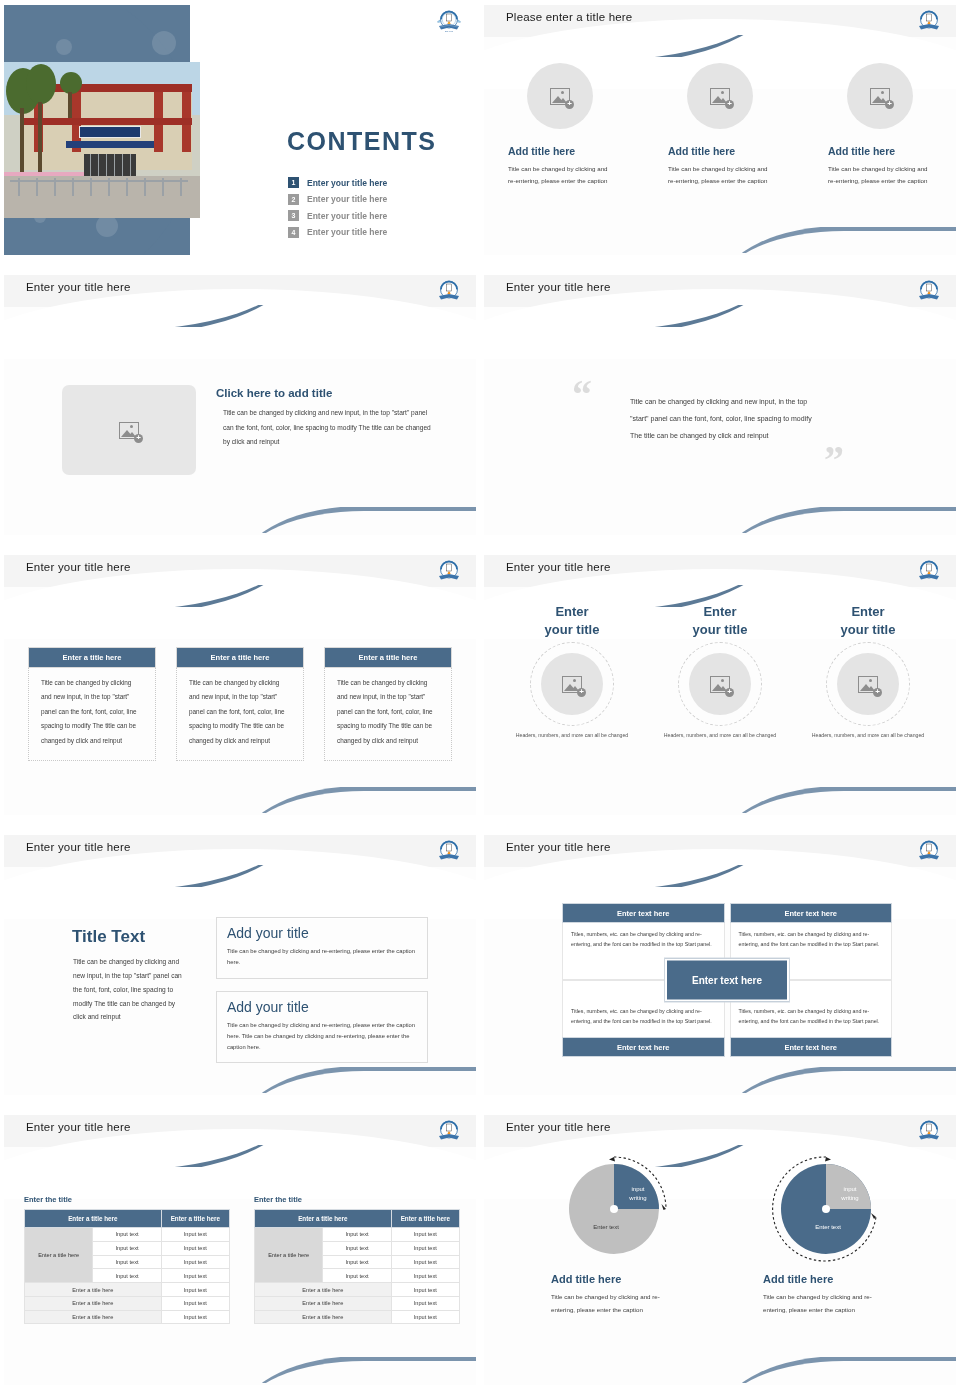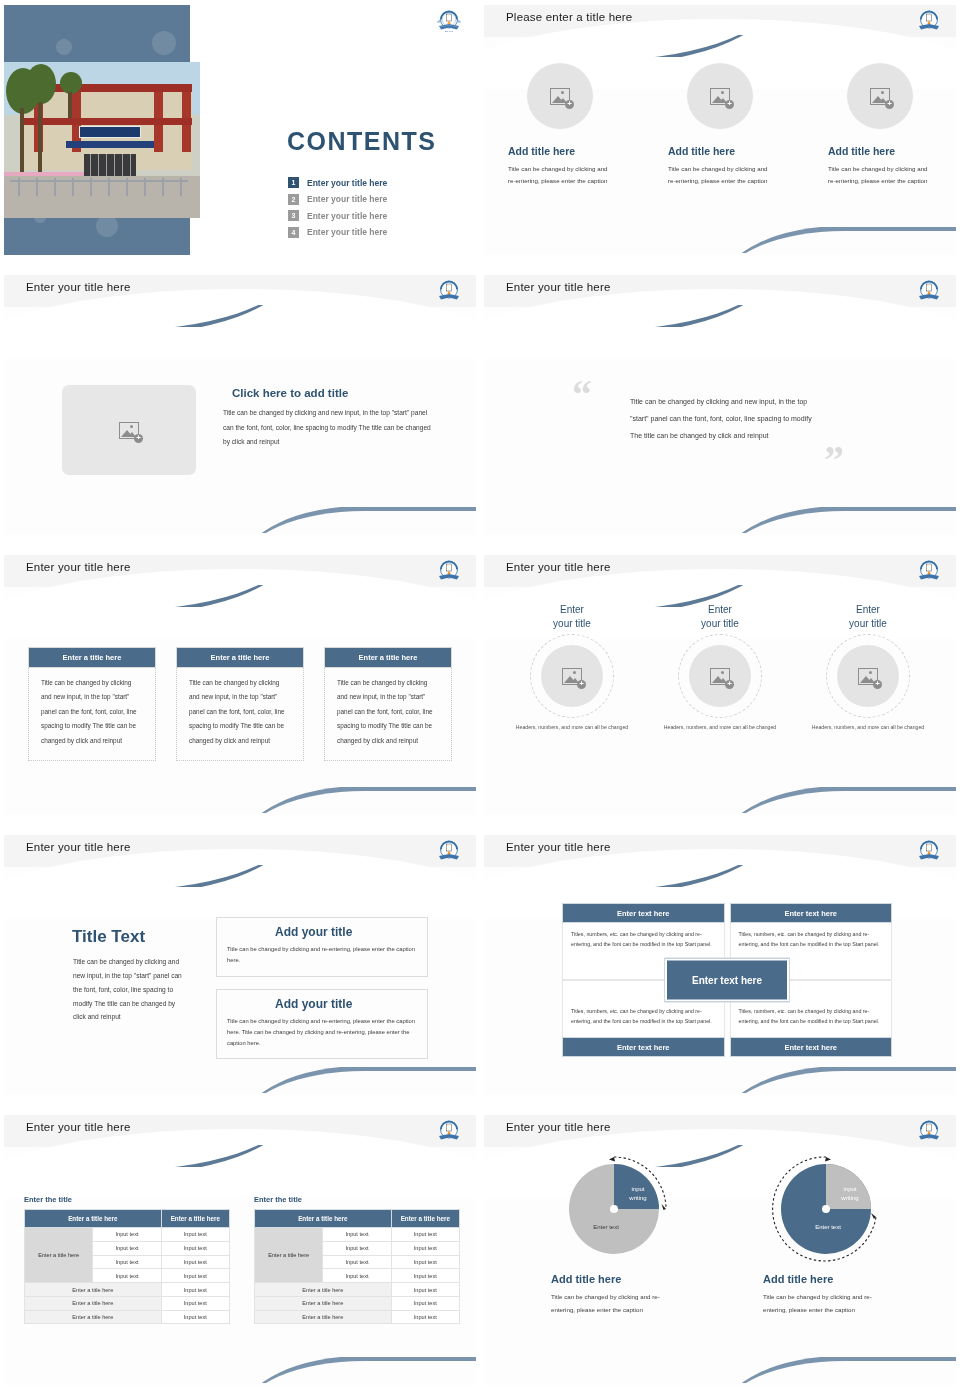--- a/index.html
+++ b/index.html
@@ -135,21 +135,21 @@
   .img-icon .plus {
     position: absolute; right: -4px; bottom: -4px; width: 9px; height: 9px; border-radius: 50%;
     background: #8d8d8d; color: #fff; font-size: 8px; line-height: 8px; text-align: center; font-weight: bold;
   }
   
   .ph-rect {
     position: absolute; left: 58px; top: 110px; width: 134px; height: 90px;
     background: #e7e7e7; border-radius: 7px;
     display: flex; align-items: center; justify-content: center;
   }
-  .it-title { position: absolute; left: 228px; top: 112px; font-size: 11.5px; font-weight: bold; color: #2e5272; }
+  .it-title { position: absolute; left: 212px; top: 112px; font-size: 11.5px; font-weight: bold; color: #2e5272; }
   .it-body { position: absolute; left: 219px; top: 131px; width: 212px; font-size: 6.6px; line-height: 2.2; color: #3c3c3c; }
   
   .q-mark { position: absolute; font-size: 40px; color: #dcdcdc; font-weight: bold; font-family: "Liberation Serif", serif; line-height: 1; }
   .q-open { left: 88px; top: 100px; }
   .q-close { left: 340px; top: 165px; }
   .q-body { position: absolute; left: 146px; top: 118px; width: 192px; font-size: 7px; line-height: 2.45; color: #3c3c3c; }
   
   .cards { position: absolute; left: 24px; top: 92px; right: 24px; display: flex; gap: 20px; }
   .card { flex: 1; }
   .card-h {
@@ -157,34 +157,34 @@
     text-align: center; padding: 5px 0; border: 1px solid #d9d9d9;
   }
   .card-b {
     font-size: 6.4px; line-height: 2.25; color: #3c3c3c;
     padding: 8px 12px 12px; border-left: 1px dotted #c9c9c9; border-right: 1px dotted #c9c9c9;
     border-bottom: 1px dotted #c9c9c9;
   }
   
   .ring-row { position: absolute; left: 0; top: 48px; width: 100%; display: flex; justify-content: center; gap: 30px; }
   .ring-col { width: 118px; text-align: center; }
-  .ring-title { font-size: 10px; font-weight: normal; color: #2e5272; line-height: 1.35; margin-bottom: 4px; }
+  .ring-title { font-size: 13px; font-weight: bold; color: #2e5272; line-height: 1.35; margin-bottom: 4px; }
   .ring-wrap { position: relative; width: 84px; height: 84px; margin: 0 auto; }
   .ring-dash { position: absolute; inset: 0; border: 1px dashed #cfcfcf; border-radius: 50%; }
   .ring-fill {
     position: absolute; left: 11px; top: 11px; width: 62px; height: 62px; border-radius: 50%;
     background: #e4e4e4; display: flex; align-items: center; justify-content: center;
   }
   .ring-cap { font-size: 5.2px; line-height: 1.75; color: #555; margin-top: 5px; }
   
   .yt-title { position: absolute; left: 68px; top: 92px; font-size: 17px; font-weight: bold; color: #2e5272; }
   .yt-body { position: absolute; left: 69px; top: 120px; width: 115px; font-size: 6.6px; line-height: 2.1; color: #3c3c3c; }
   .yt-boxes { position: absolute; left: 212px; top: 82px; width: 212px; }
   .yt-box { border: 1px solid #dcdcdc; padding: 7px 10px 9px; margin-bottom: 12px; }
-  .yt-box-h { font-size: 12px; font-weight: bold; color: #2e5272; margin-bottom: 5px; margin-left: 48px; }
+  .yt-box-h { font-size: 14px; font-weight: normal; color: #2e5272; margin-bottom: 5px; }
   .yt-box-p { font-size: 5.8px; line-height: 1.95; color: #3c3c3c; }
   
   .mx { position: absolute; left: 78px; top: 68px; width: 330px; }
   .mx-row { display: flex; gap: 5px; }
   .mx-cell { flex: 1; }
   .mx-bar {
     background: #4a6b8a; color: #fff; font-size: 7.5px; font-weight: bold;
     text-align: center; padding: 4.5px 0; border: 1px solid #cfd7df;
   }
   .mx-body {

